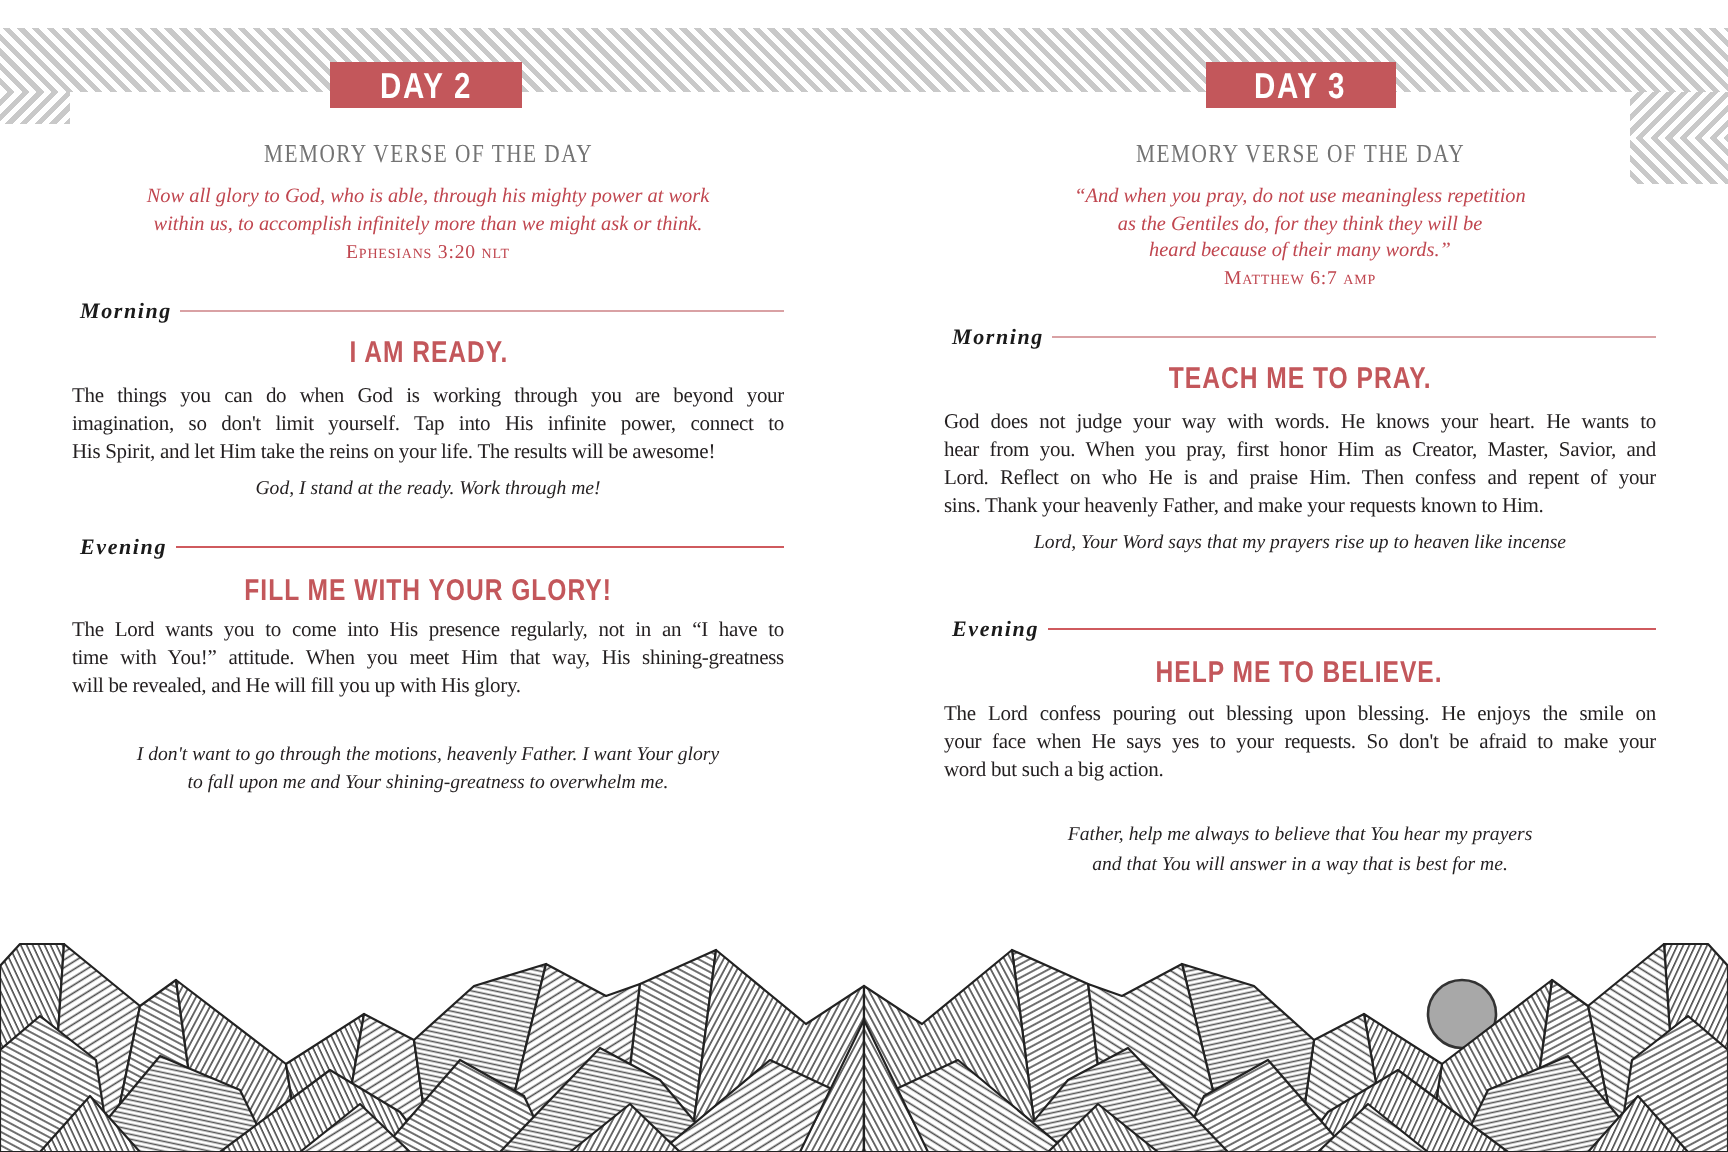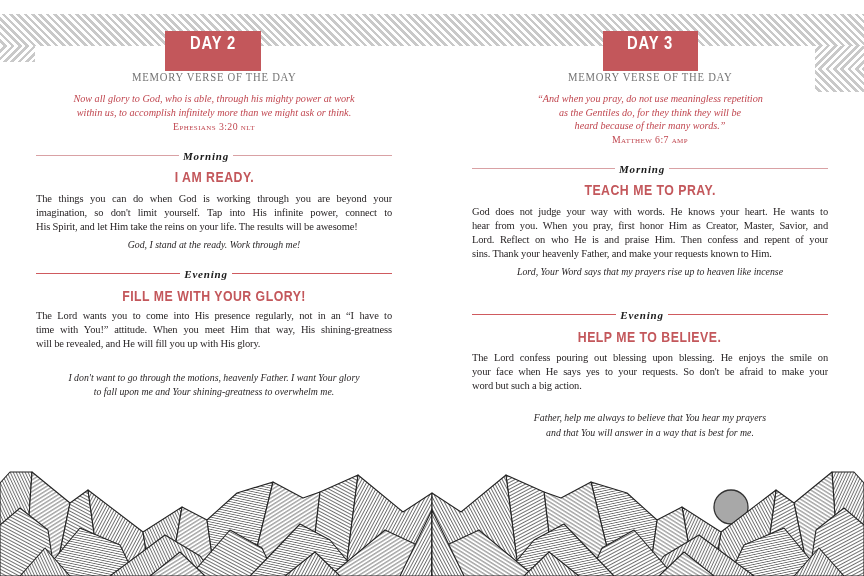--- a/index.html
+++ b/index.html
@@ -13,33 +13,33 @@
   
   .band{left:0;top:14px;width:864px;height:32px;
         background:repeating-linear-gradient(45deg,#fff 0 2.6px,var(--stripe) 2.6px 5.2px);}
   .chev-l{left:0;top:46px;width:35px;height:16px;
         background:repeating-linear-gradient(135deg,#fff 0 2.6px,var(--stripe) 2.6px 5.2px);}
   .chev-r1{left:815px;top:46px;width:49px;height:23px;
         background:repeating-linear-gradient(135deg,#fff 0 2.6px,var(--stripe) 2.6px 5.2px);}
   .chev-r2{left:815px;top:69px;width:49px;height:23px;
         background:repeating-linear-gradient(45deg,#fff 0 2.6px,var(--stripe) 2.6px 5.2px);}
   
-  .badge{height:40px;top:31px;background:var(--accent);color:#fff;text-align:center;
+  .badge{height:23px;top:31px;background:var(--accent);color:#fff;text-align:center;
          font-family:"Liberation Sans", sans-serif;font-weight:bold;font-size:18px;line-height:24px;}
   .badge span{display:inline-block;transform:scaleX(0.82);letter-spacing:1px;}
   .col{width:356px;}
   .cond{display:inline-block;transform:scaleX(0.82);transform-origin:center;}
   .mv{text-align:center;font-family:Liberation Serif, serif;font-size:13px;line-height:16px;letter-spacing:0.9px;color:#737373;}
   .verse{text-align:center;color:var(--verse);font-weight:normal;font-style:italic;font-size:10.2px;}
   .ref{font-style:normal;font-variant:small-caps;letter-spacing:0.4px;font-size:9.8px;}
   .divider{height:16px;}
   .divider .line{position:absolute;left:0;right:0;top:8px;height:1.4px;}
   .divider.m .line{background:var(--div-m);}
   .divider.e .line{background:var(--div-e);}
-  .divider .lbl{position:absolute;left:0;right:16px;top:0;text-align:center;line-height:16px;}
+  .divider .lbl{position:absolute;left:0;right:16px;top:0;text-align:left;line-height:16px;}
   .divider .lbl span{background:#fff;padding:0 4px;font-weight:bold;font-style:italic;font-size:11px;letter-spacing:0.8px;color:#1a1a1a;}
   .title{text-align:center;color:var(--accent);font-family:"Liberation Sans", sans-serif;font-weight:bold;font-size:15px;line-height:18px;letter-spacing:0.6px;}
   .body{font-size:10.5px;letter-spacing:-0.15px;}
   .bl{height:14px;line-height:14px;text-align:justify;text-align-last:justify;overflow:hidden;}
   .bl.last{text-align-last:left;}
   .prayer{text-align:center;font-style:italic;font-size:9.8px;line-height:14px;}
   svg{position:absolute;left:0;top:440px;}
 </style>
 </head>
 <body>

